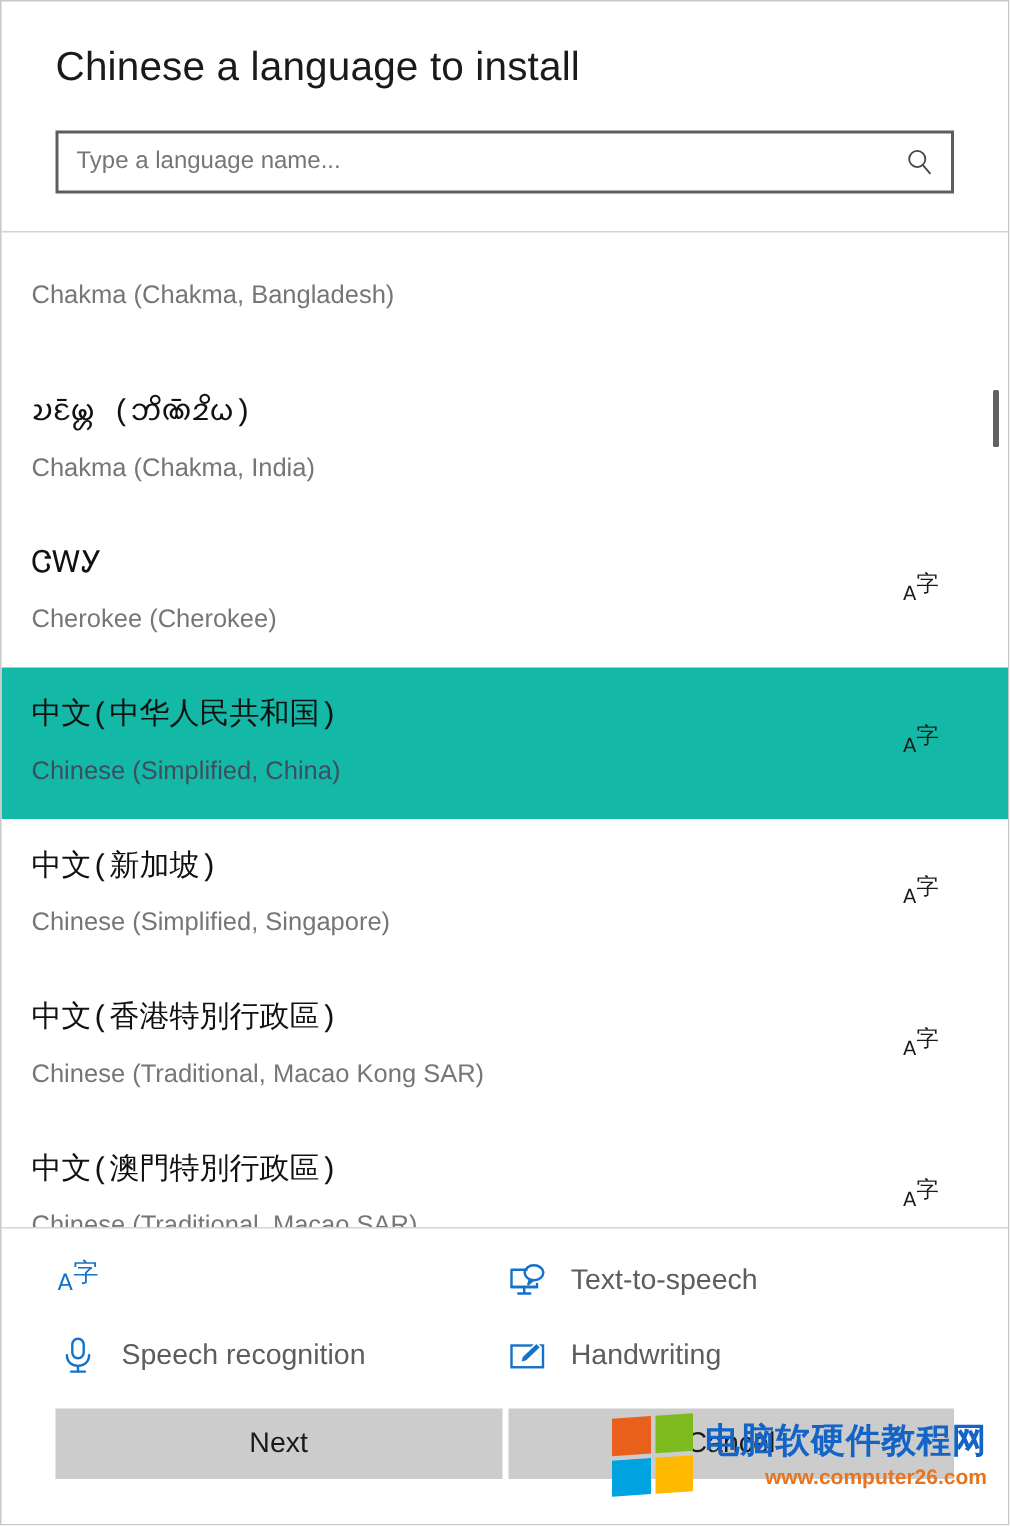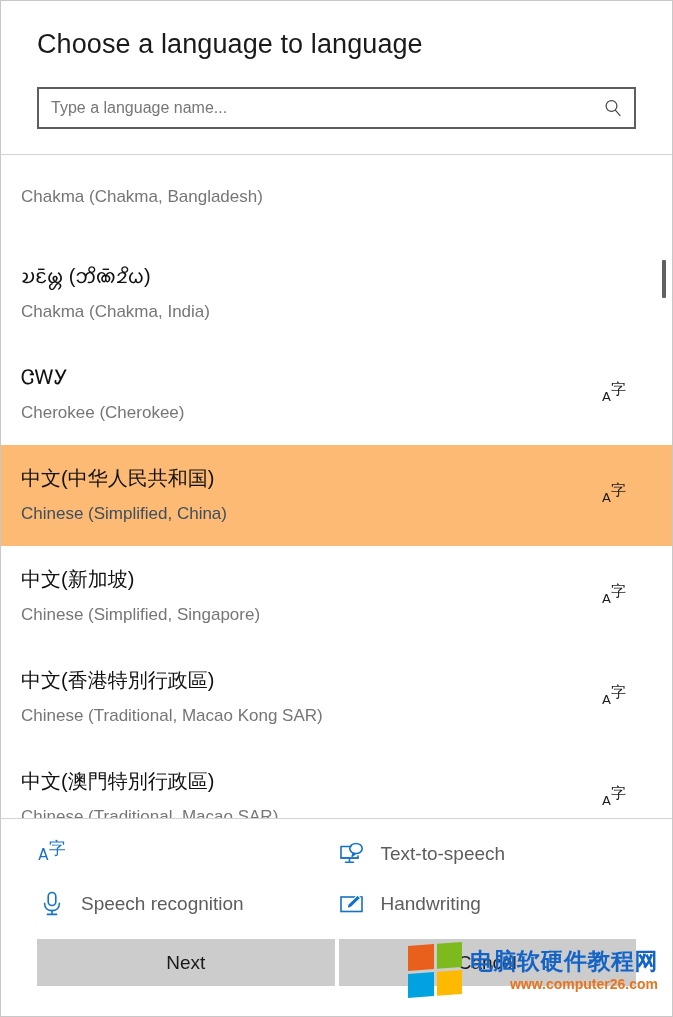--- a/index.html
+++ b/index.html
@@ -97,27 +97,27 @@
   .lang-row {
     position: relative;
     height: 101px;
     padding: 0 0 0 20px;
     box-sizing: border-box;
     display: flex;
     flex-direction: column;
     justify-content: center;
   }
   .lang-row.selected {
-    background: #fdba74;
+    background: #14b8a6;
   }
   .lang-native {
     font-size: 20px;
     color: #111111;
     line-height: 28px;
-    font-family: Liberation Sans, sans-serif;
+    font-family: Liberation Mono, monospace;
   }
   .lang-english {
     font-size: 17px;
     color: #767676;
     line-height: 26px;
     margin-top: 9px;
   }
   .lang-row.selected .lang-english {
     color: #3d4f5e;
   }
@@ -264,21 +264,21 @@
     line-height: 17px;
     text-align: right;
   }
 </style>
 </head>
 <body>
 
 <div class="dialog">
 
   <div class="header">
-    <div class="page-title">Choose a language to language</div>
+    <div class="page-title">Chinese a language to install</div>
 
     <div class="search-wrap">
       <input class="search-input" type="text" placeholder="Type a language name..." style="">
       <span class="search-icon">
         <svg width="20" height="20" viewBox="0 0 20 20" fill="none" stroke="#444" stroke-width="1.2">
           <circle cx="8.5" cy="8" r="5.4"></circle>
           <line x1="12.4" y1="12.2" x2="17" y2="17.6" stroke-linecap="round"></line>
         </svg>
       </span>
     </div>

